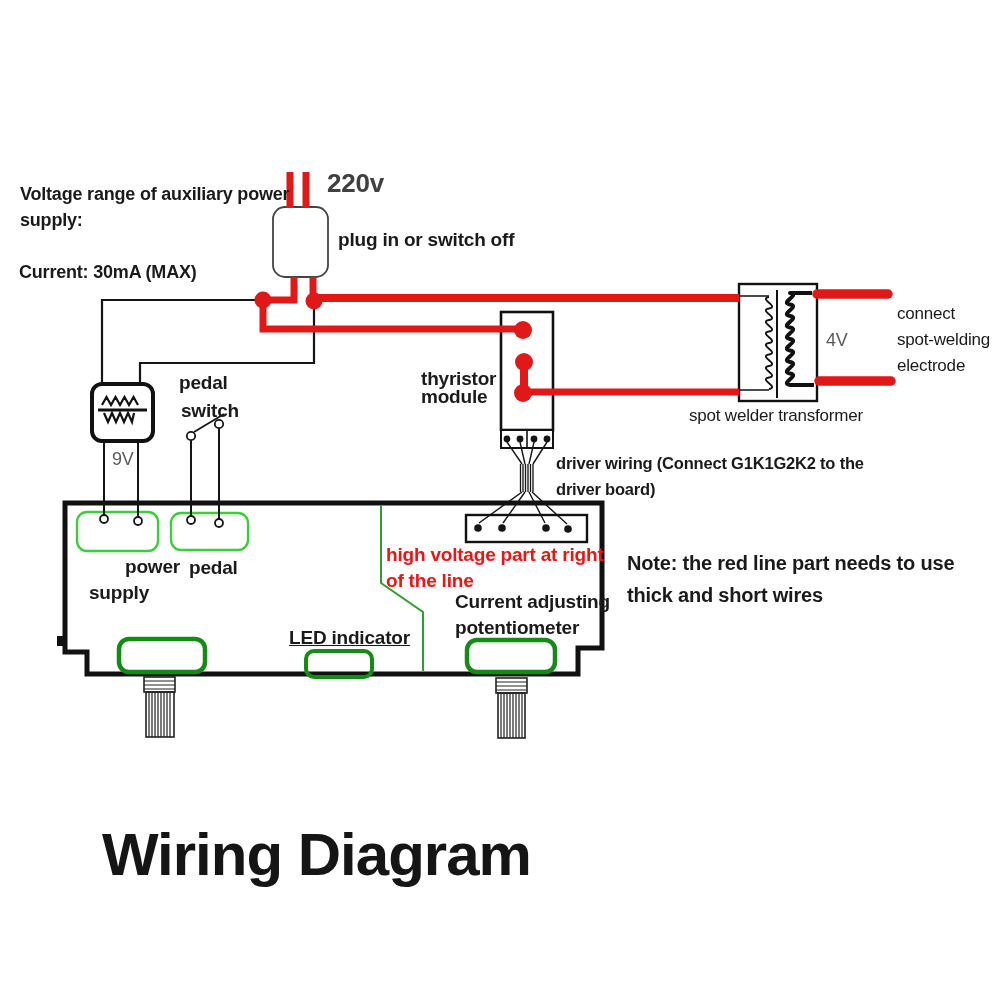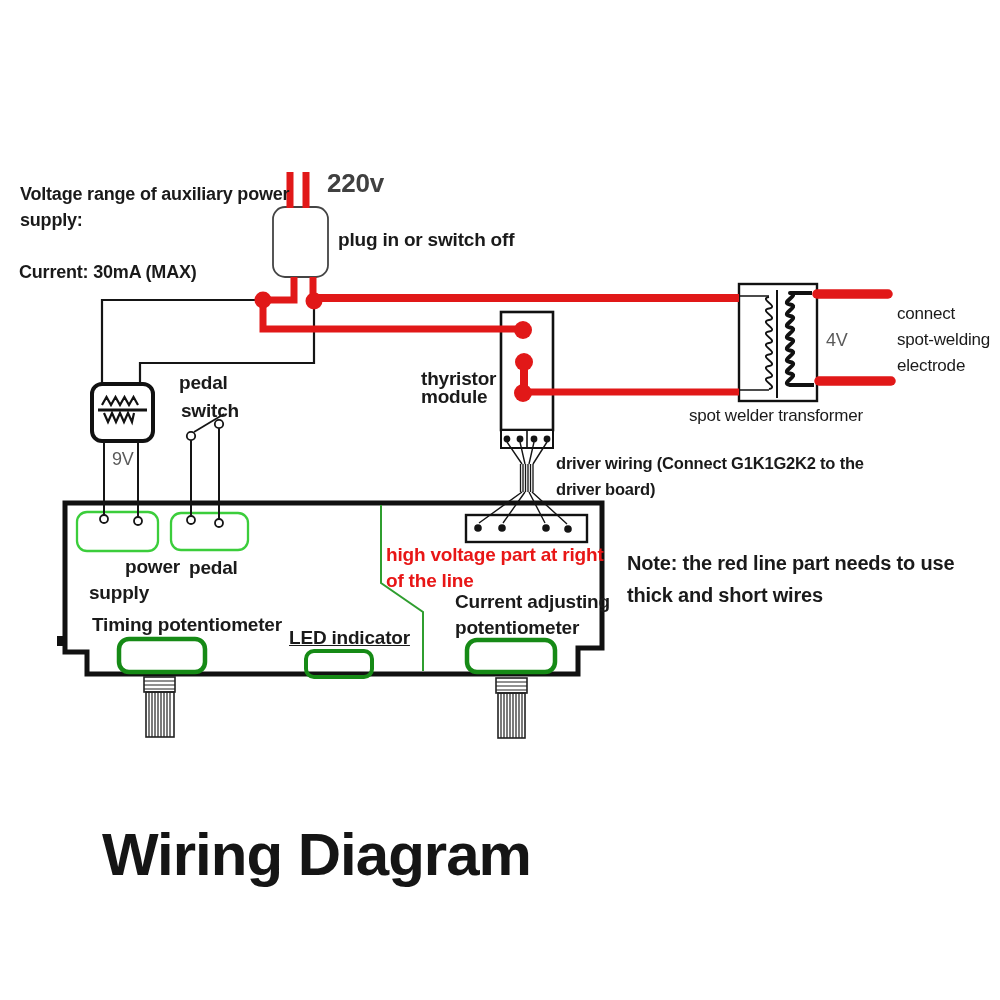--- a/index.html
+++ b/index.html
@@ -163,21 +163,20 @@
   <div class="txt gray18" style="left:826px;top:330px;">4V</div>
   <div class="txt gray18" style="left:112px;top:449px;">9V</div>
 
   <div class="txt b19" style="left:179px;top:372px;">pedal</div>
   <div class="txt b19" style="left:181px;top:400px;">switch</div>
 
   <div class="txt b19" style="left:89px;top:556px;margin-left:36px;">power</div>
   <div class="txt b19" style="left:89px;top:582px;">supply</div>
   <div class="txt b19" style="left:189px;top:557px;">pedal</div>
 
-  <div class="txt b19" style="left:92px;top:614px;">Timing potentiometer</div>
   <div class="txt b19" style="left:289px;top:627px;text-decoration:underline;">LED indicator</div>
   <div class="txt b19" style="left:455px;top:591px;">Current adjusting</div>
   <div class="txt b19" style="left:455px;top:617px;">potentiometer</div>
 
   <div class="txt red19" style="left:386px;top:544px;">high voltage part at right</div>
   <div class="txt red19" style="left:386px;top:570px;">of the line</div>
 
   <div class="txt b20" style="left:627px;top:552px;">Note: the red line part needs to use</div>
   <div class="txt b20" style="left:627px;top:584px;">thick and short wires</div>
 

